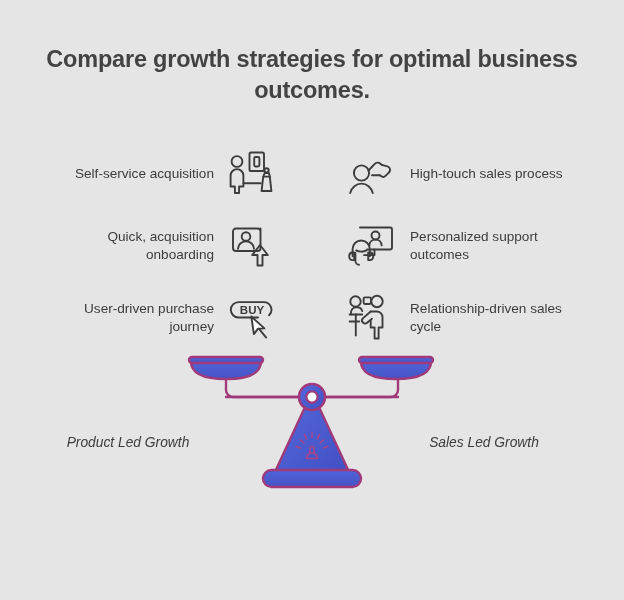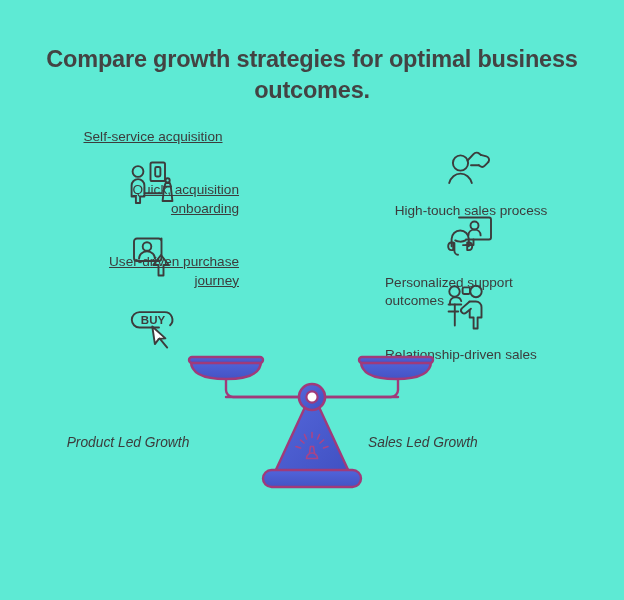--- a/index.html
+++ b/index.html
@@ -11,21 +11,21 @@
     width: 624px;
     height: 600px;
     font-family: "Liberation Sans", sans-serif;
     color: #3c3c3c;
     overflow: hidden;
     position: relative;
   }
   .slide {
     position: absolute;
     inset: 0;
-    background: #5eead4;
+    background: #e5e5e5;
   }
 
   
   .title {
     position: absolute;
     left: 30px;
     top: 44px;
     width: 564px;
     text-align: center;
     font-size: 23.5px;
@@ -43,22 +43,22 @@
   }
   .col-left  { left: 28px;  }
   .col-right { left: 346px; }
 
   .feat {
     display: flex;
     align-items: center;
     height: 72px;
     gap: 12px;
   }
-  .col-left .feat  { flex-direction: column; justify-content: flex-end; text-decoration: underline; }
-  .col-right .feat { flex-direction: column; justify-content: flex-start; }
+  .col-left .feat  { flex-direction: row; justify-content: flex-end; }
+  .col-right .feat { flex-direction: row; justify-content: flex-start; }
 
   .feat-label {
     font-size: 13.6px;
     line-height: 1.35;
     color: #3c3c3c;
     max-width: 172px;
   }
   .col-left .feat-label  { text-align: right; }
   .col-right .feat-label { text-align: left; }
 
@@ -87,21 +87,21 @@
   
   .foot-label {
     position: absolute;
     top: 435px;
     font-size: 13.8px;
     color: #3c3c3c;
     white-space: nowrap;
     font-style: italic;
   }
   .foot-left  { left: 0;  width: 256px; text-align: center; }
-  .foot-right { right: 0; width: 256px; }
+  .foot-right { right: 12px; width: 256px; text-align: center; }
 </style>
 </head>
 <body>
 
 <div class="slide">
 
   <div class="title">Compare growth strategies for optimal business outcomes.</div>
 
   <div class="col col-left">
 

